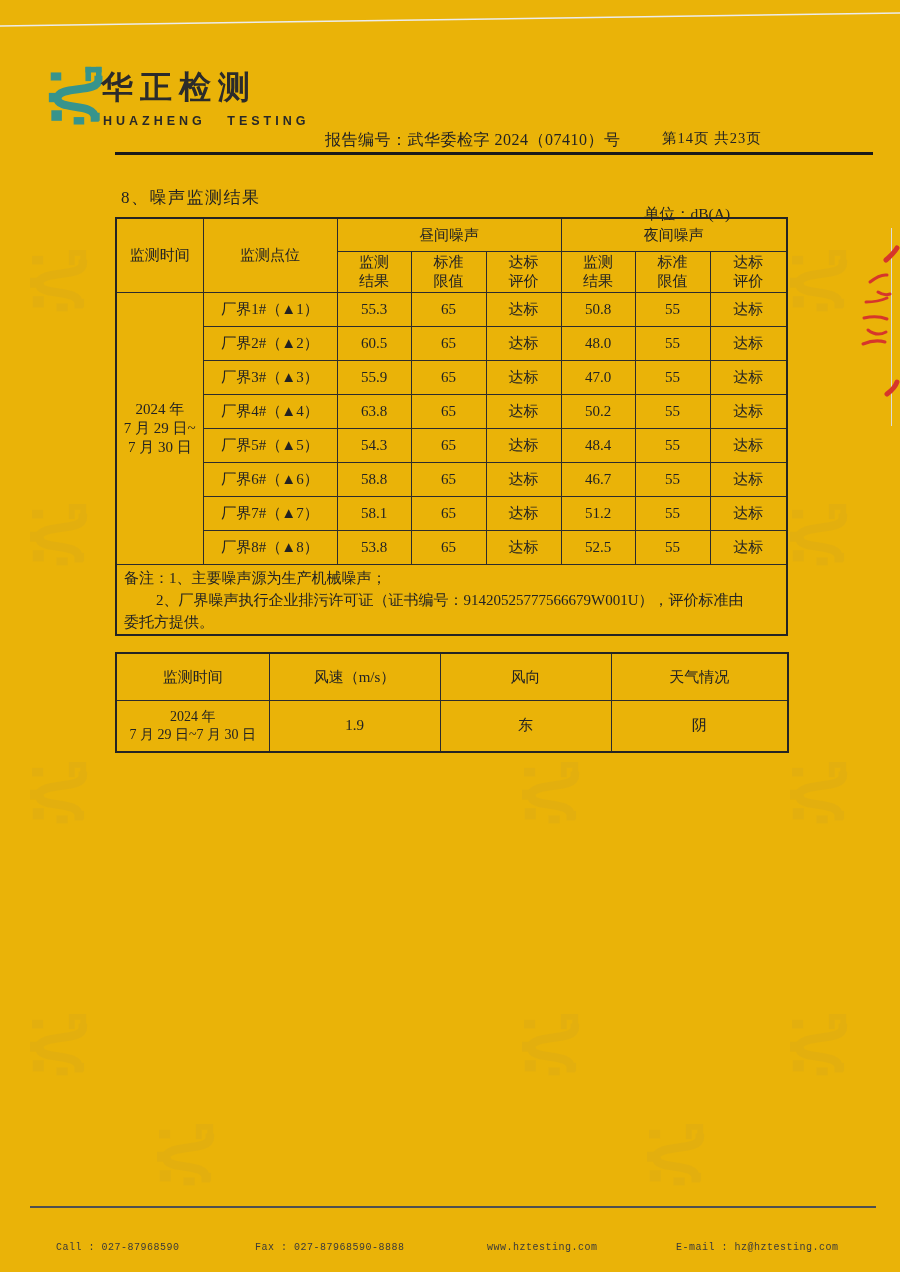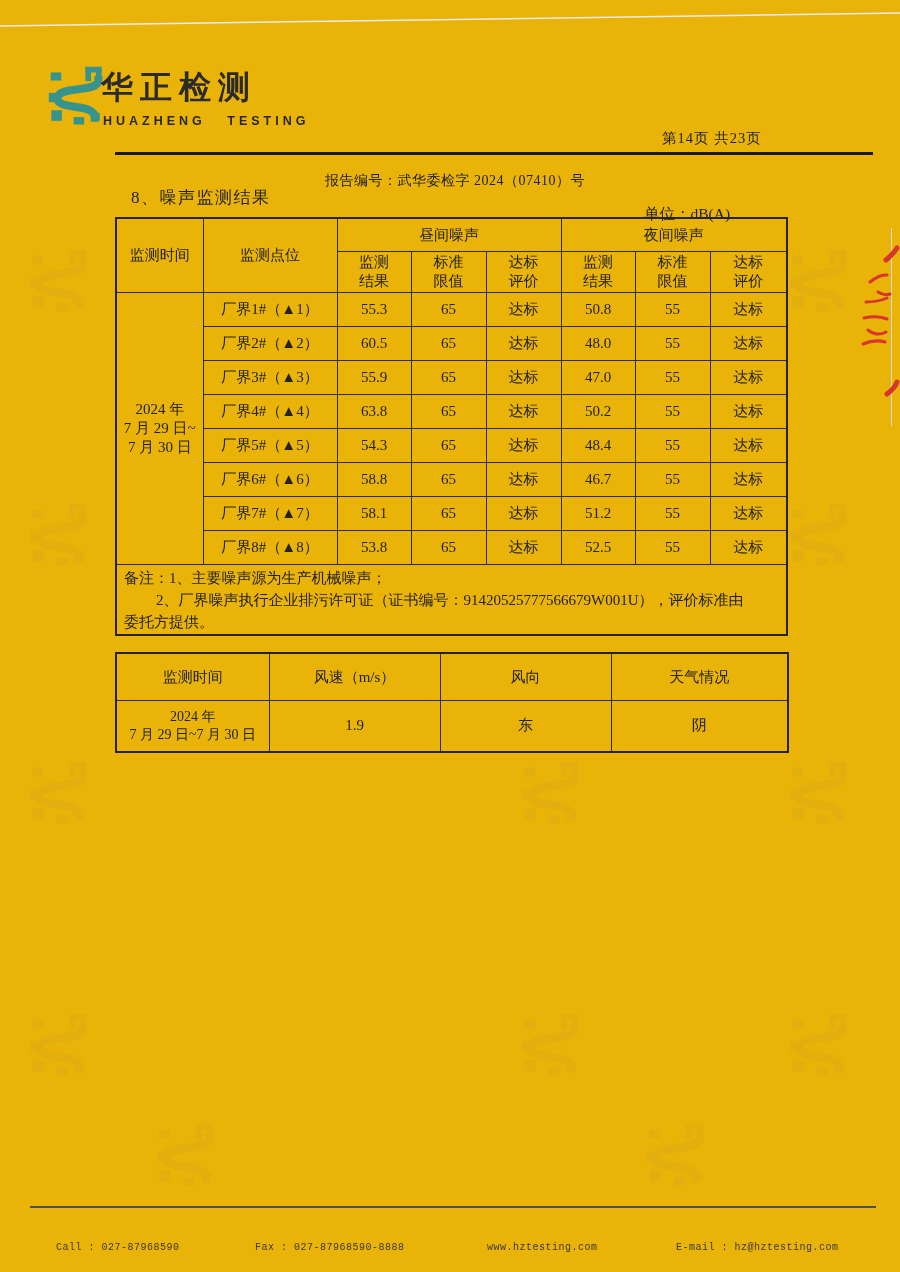--- a/index.html
+++ b/index.html
@@ -22,26 +22,26 @@
     font-family:"Liberation Sans","DejaVu Sans",sans-serif; font-weight:bold;
     font-size:32px; letter-spacing:7px; color:#2b2b2b;
   }
   .logo-en {
     position:absolute; left:103px; top:114px;
     font-family:"Liberation Sans","DejaVu Sans",sans-serif; font-weight:bold;
     font-size:12.5px; letter-spacing:4px; word-spacing:14px; color:#282828;
   }
 
   
-  .report-no { position:absolute; left:325px; top:130px; font-size:14px; letter-spacing:0.5px;margin-top:42px; }
+  .report-no { position:absolute; left:325px; top:130px; font-size:16px; letter-spacing:0.5px; }
   .page-info { position:absolute; left:662px; top:129px; font-size:14.5px; letter-spacing:1px; }
   .header-rule { position:absolute; left:115px; top:152px; width:758px; height:3px; background:#1a1a1a; }
 
   
-  .s8-title { position:absolute; left:131px; top:186px; font-size:17px; letter-spacing:1.5px; }
+  .s8-title { position:absolute; left:121px; top:186px; font-size:17px; letter-spacing:1.5px; }
   .unit-label { position:absolute; left:644px; top:204px; font-size:15.5px; }
   .s9-title { position:absolute; left:117px; top:626px; font-size:17px; letter-spacing:1.5px; }
 
   
   table { border-collapse:collapse; table-layout:fixed; }
   .t1 { position:absolute; left:115px; top:217px; width:672px; font-size:15px; }
   .t2 { position:absolute; left:115px; top:652px; width:672px; font-size:15px; }
   .t1 td,.t1 th,.t2 td,.t2 th {
     border:1.6px solid #2c2c2c; text-align:center; vertical-align:middle;
     font-weight:normal; padding:0; overflow:hidden;

